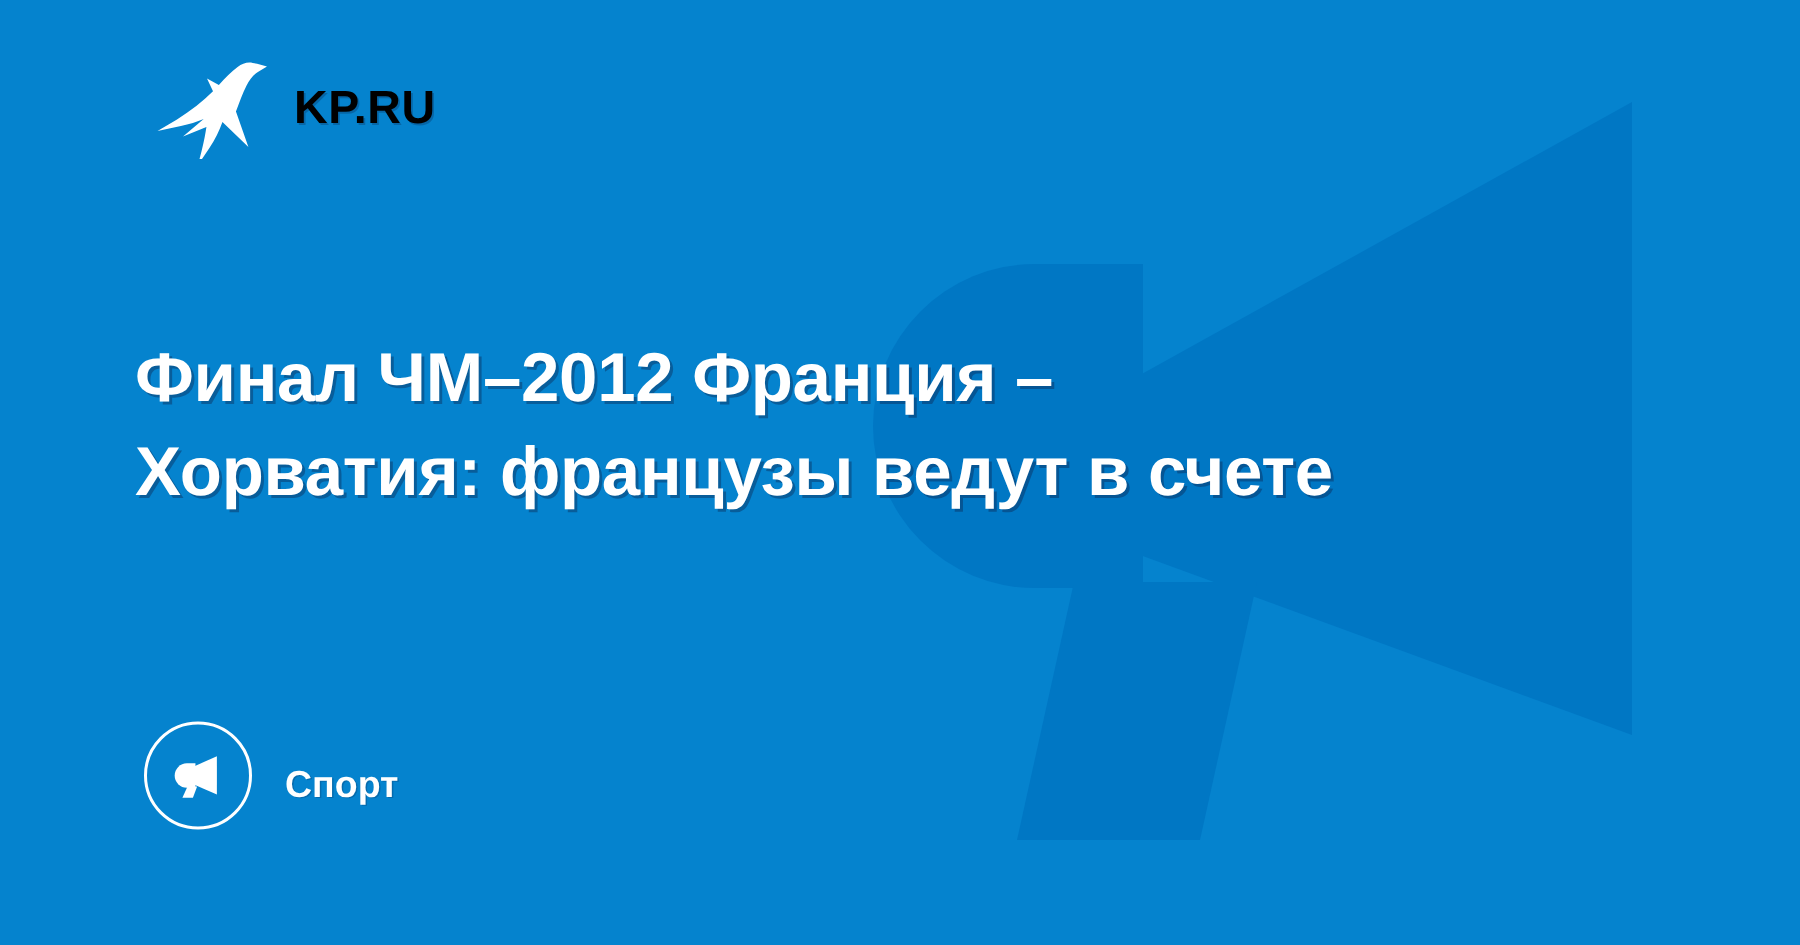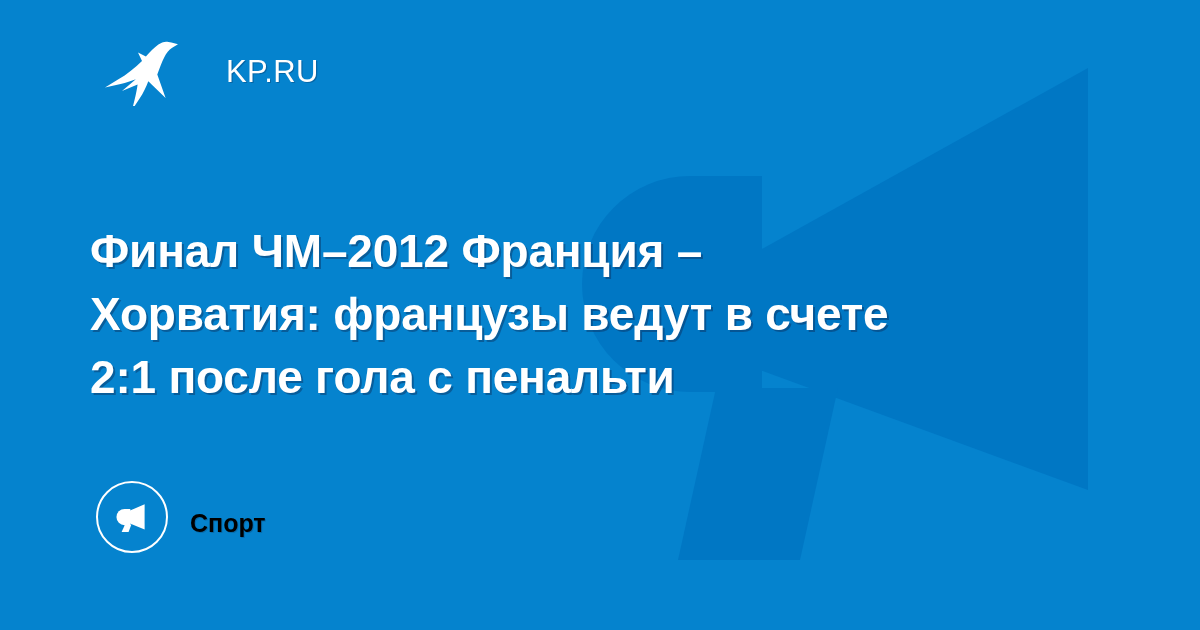--- a/index.html
+++ b/index.html
@@ -40,28 +40,27 @@
     align-items: center;
     gap: 18px;
     z-index: 3;
   }
   .brand-mark {
     width: 74px;
     height: 70px;
     display: block;
   }
   .brand-wordmark {
-    color: #ffffff;
+    color: #000000;
     font-size: 31px;
-    font-weight: normal;
+    font-weight: bold;
     letter-spacing: 0.4px;
     line-height: 1;
     white-space: nowrap;
     text-shadow: 1.2px 1.2px 0 rgba(10, 35, 75, 0.30);
-    margin-left: 30px;
   }
 
   
   .headline {
     position: absolute;
     left: 90px;
     top: 189px;
     width: 1010px;
     z-index: 3;
     color: #ffffff;
@@ -93,21 +92,21 @@
     border: 2px solid #ffffff;
     box-sizing: border-box;
     display: flex;
     align-items: center;
     justify-content: center;
   }
   .rubric-badge svg {
     display: block;
   }
   .rubric-label {
-    color: #000000;
+    color: #ffffff;
     font-size: 25px;
     font-weight: bold;
     line-height: 1;
     white-space: nowrap;
     text-shadow: 1px 1px 0 rgba(10, 35, 75, 0.25);
     margin-top: 13px;
   }
 </style>
 </head>
 <body>
@@ -142,21 +141,20 @@
             C55.7 31.9 57.8 26.0 60.3 21.2
             C62.4 17.1 64.8 13.9 68.2 11.8
             L74.0 8.3 L67.4 6.5 Z"></path>
     </svg>
     <span class="brand-wordmark">KP.RU</span>
   </div>
 
   <h1 class="headline">
     <span class="headline-line">Финал ЧМ–2012 Франция –</span>
     <span class="headline-line">Хорватия: французы ведут в счете</span>
-    <span class="headline-line">2:1 после гола с пенальти</span>
   </h1>
 
   <div class="rubric">
     <span class="rubric-badge">
       <svg width="40" height="40" viewBox="0 0 40 40" aria-hidden="true">
         <g fill="#ffffff">
           <path d="M32.6 7.2 L32.6 32.6 L18.0 26.4 L18.0 13.6 Z"></path>
           <path d="M18.3 11.9 L18.3 28.2 L12.6 28.2 A8.15 8.15 0 0 1 12.6 11.9 Z"></path>
           <path d="M13.0 27.4 L19.4 27.4 L16.6 34.9 L9.6 34.9 Z"></path>
         </g>

